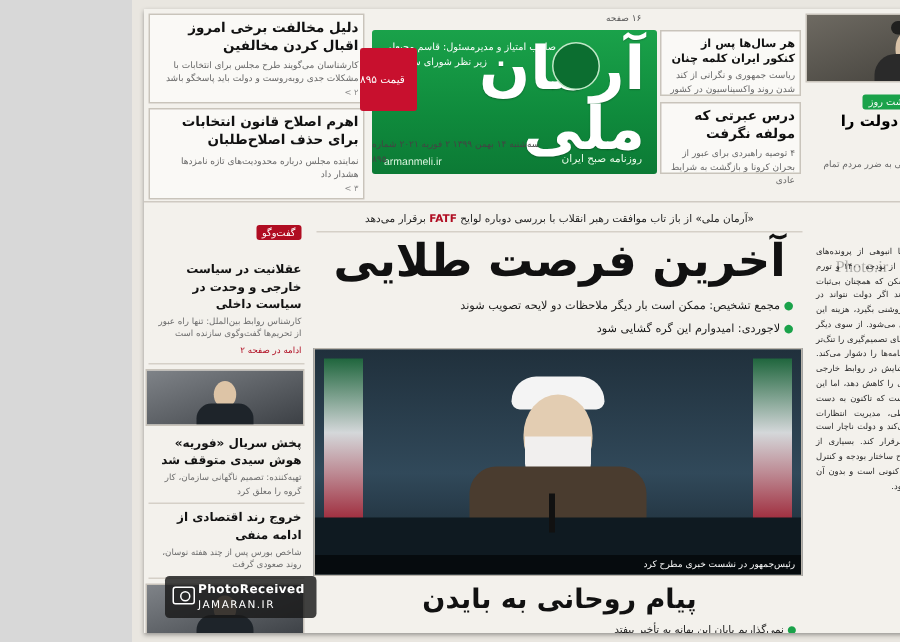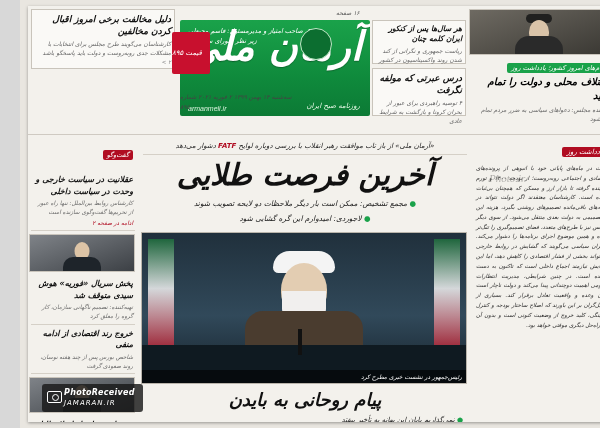--- a/index.html
+++ b/index.html
@@ -1,20 +1,19 @@
 <!DOCTYPE html>
 <html lang="fa" dir="rtl"><head>
 <meta charset="utf-8">
 <style>
   html,body{margin:0;padding:0;background:#d8d8d8;}
   body{font-family:"DejaVu Sans","Liberation Sans",sans-serif;}
   .page{
-    position:relative;width:580px;height:428px;overflow:hidden;
+    position:relative;width:512px;height:428px;overflow:hidden;
     background:#e9e6e0;
-    font-style:italic;
   }
   .paper{
     position:absolute;left:8px;top:6px;width:584px;height:416px;
     background:#f3f1ec;
     box-shadow:0 1px 3px rgba(0,0,0,.35);
     overflow:hidden;
   }
   
   .masthead{
     position:absolute;left:0;top:0;width:584px;height:128px;
@@ -113,21 +112,21 @@
   .kicker{
     font-size:7px;color:#222;text-align:center;line-height:1.6;
     padding:2px 4px;border-bottom:1px solid #d5d0c7;margin-bottom:3px;
   }
   .kicker b{color:#b00d22;}
   .headline{
     font-size:30px;font-weight:bold;color:#111;text-align:center;
     letter-spacing:-1px;line-height:1.15;margin:2px 0 4px;
   }
   .subdeck{
-    font-size:7.5px;color:#1b1b1b;line-height:1.8;text-align:center;
+    font-size:7.5px;color:#1b1b1b;line-height:1.8;text-align:right;
     padding:0 6px 4px;
   }
   .subdeck div{margin-bottom:2px;}
   .bullet{color:#1aa24a;font-weight:bold;}
   .photo{
     position:relative;width:100%;height:150px;background:#2b3a46;overflow:hidden;
     border:1px solid #b9b4ab;
   }
   .photo .bg{position:absolute;inset:0;background:linear-gradient(180deg,#20303c,#31495a 55%,#16222b);}
   .photo .flagL{position:absolute;left:6px;top:6px;width:26px;height:110px;background:linear-gradient(180deg,#1f6f3d,#f2f2f2 45%,#b22234);opacity:.85;}
@@ -193,20 +192,25 @@
   <div class="paper">
 
     <div class="masthead">
 
       <div class="mast-left">
         <div class="boxnews">
           <div class="hl">دلیل مخالفت برخی امروز اقبال کردن مخالفین</div>
           <div class="dk">کارشناسان می‌گویند طرح مجلس برای انتخابات با مشکلات جدی روبه‌روست و دولت باید پاسخگو باشد</div>
           <div class="tiny">۲ &gt;</div>
         </div>
+        <div class="boxnews">
+          <div class="hl">اهرم اصلاح قانون انتخابات برای حذف اصلاح‌طلبان</div>
+          <div class="dk">نماینده مجلس درباره محدودیت‌های تازه نامزدها هشدار داد</div>
+          <div class="tiny">۳ &gt;</div>
+        </div>
       </div>
 
       <div class="mast-center">
         <div class="mast-strip">
           <span>سه‌شنبه</span>
           <span>۱۶ صفحه</span>
         </div>
 
         <div class="boxnews" style="position:absolute;left:192px;top:62px;width:94px;height:48px;">
           <div class="hl" style="font-size:9px">درس عبرتی که مولفه نگرفت</div>
@@ -251,21 +255,21 @@
       <div style="position:relative">
         <div class="wm" style="position:absolute;left:14px;top:12px;">Photo.ir</div>
         <div style="font-size:5.6px;line-height:1.75;color:#2a2a2a;text-align:justify;padding:4px 1px;">دولت در ماه‌های پایانی خود با انبوهی از پرونده‌های اقتصادی و اجتماعی روبه‌روست؛ از بودجه ۱۴۰۰ و تورم فزاینده گرفته تا بازار ارز و مسکن که همچنان بی‌ثبات مانده است. کارشناسان معتقدند اگر دولت نتواند در هفته‌های باقی‌مانده تصمیم‌های روشنی بگیرد، هزینه این بی‌تصمیمی به دولت بعدی منتقل می‌شود. از سوی دیگر مجلس نیز با طرح‌های متعدد، فضای تصمیم‌گیری را تنگ‌تر کرده و همین موضوع اجرای برنامه‌ها را دشوار می‌کند. ناظران سیاسی می‌گویند که گشایش در روابط خارجی می‌تواند بخشی از فشار اقتصادی را کاهش دهد، اما این گشایش نیازمند اجماع داخلی است که تاکنون به دست نیامده است. در چنین شرایطی، مدیریت انتظارات عمومی اهمیت دوچندانی پیدا می‌کند و دولت ناچار است میان وعده و واقعیت تعادل برقرار کند. بسیاری از تحلیل‌گران بر این باورند که اصلاح ساختار بودجه و کنترل نقدینگی، کلید خروج از وضعیت کنونی است و بدون آن هر راه‌حل دیگری موقتی خواهد بود.</div>
       </div>
     </div>
 
     <div class="col-mid">
       <div class="kicker">
         <span>«آرمان ملی» از باز تاب موافقت رهبر انقلاب با بررسی دوباره لوایح</span>
         <b>FATF</b>
-        <span>دشوار می‌دهد</span>
+        <span>برقرار می‌دهد</span>
       </div>
 
       <div class="headline">آخرین فرصت طلایی</div>
 
       <div class="subdeck">
         <div><span class="bullet">●</span>
           <span>مجمع تشخیص: ممکن است بار دیگر ملاحظات دو لایحه تصویب شوند</span></div>
         <div><span class="bullet">●</span>
           <span>لاجوردی: امیدوارم این گره گشایی شود</span></div>
       </div>

